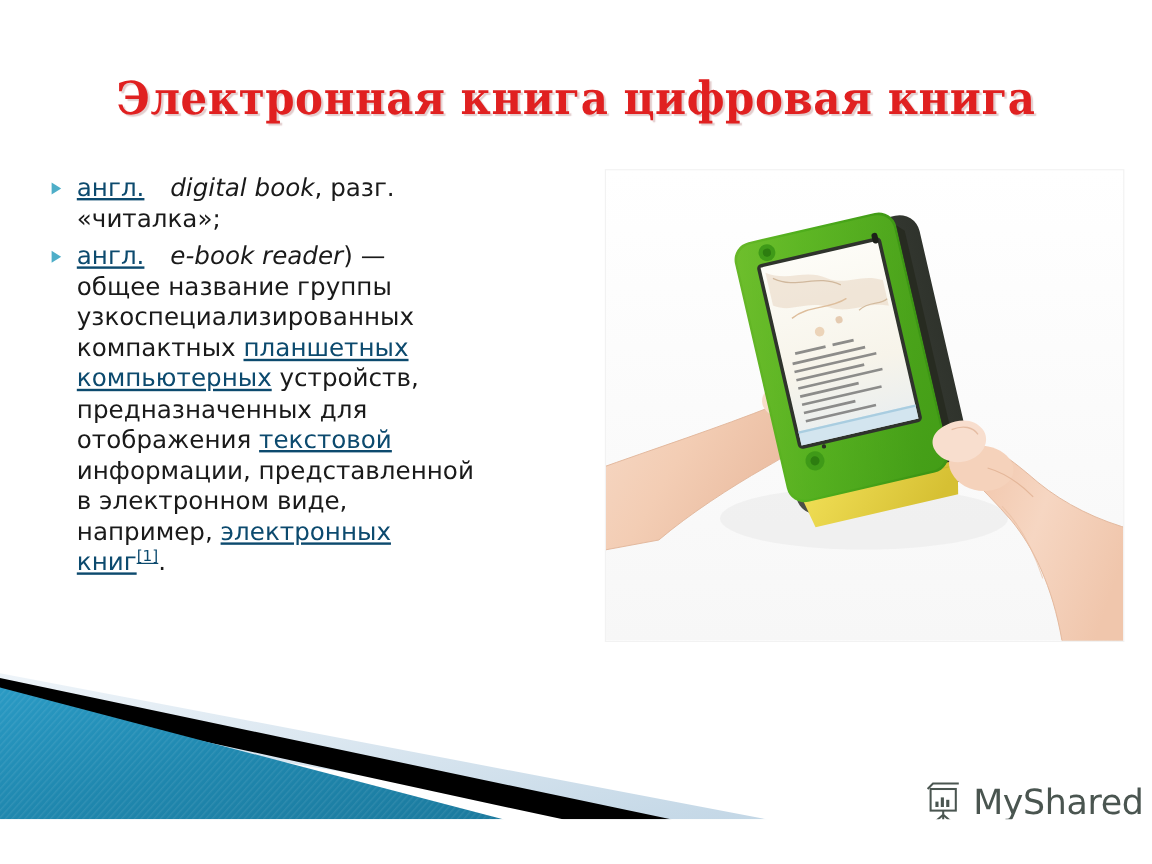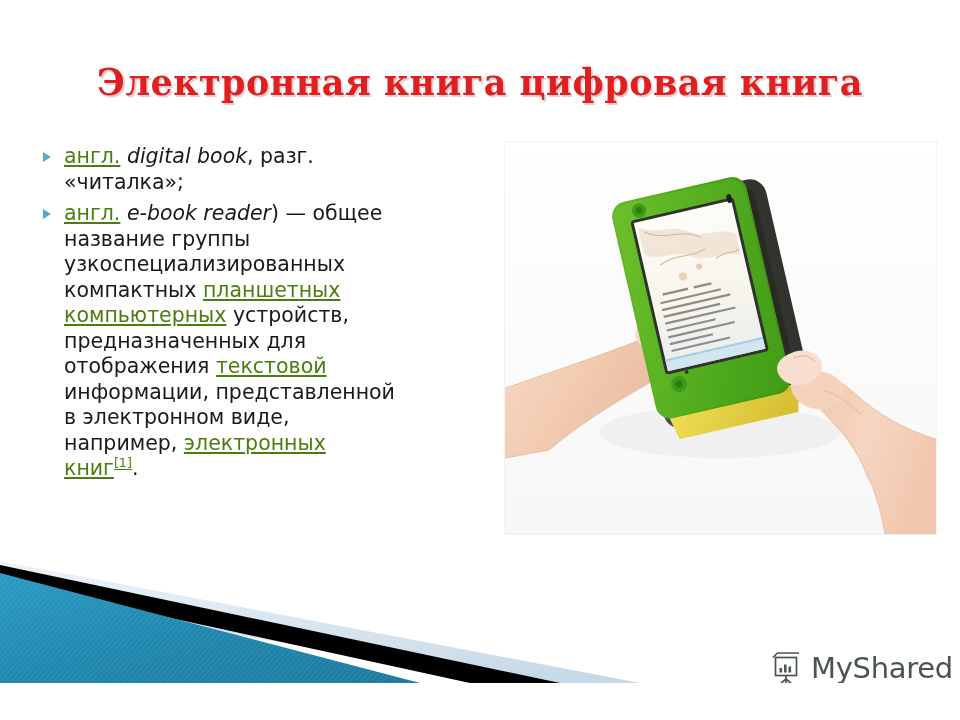--- a/index.html
+++ b/index.html
@@ -59,27 +59,28 @@
     position: absolute;
     left: 7px;
     top: 8px;
     width: 0;
     height: 0;
     border-top: 5px solid transparent;
     border-bottom: 5px solid transparent;
     border-left: 8px solid #4eaec8;
   }
   .lnk {
-    color: #4d7c0f;
+    color: #0c4a6e;
     text-decoration: underline;
     text-underline-offset: 2px;
   }
   .ital {
     font-style: italic;
     color: #1a1a1a;
+    margin-left: 15px;
   }
   .sup {
     font-size: 0.62em;
     vertical-align: super;
     line-height: 0;
   }
 
   
   .photo {
     position: absolute;

